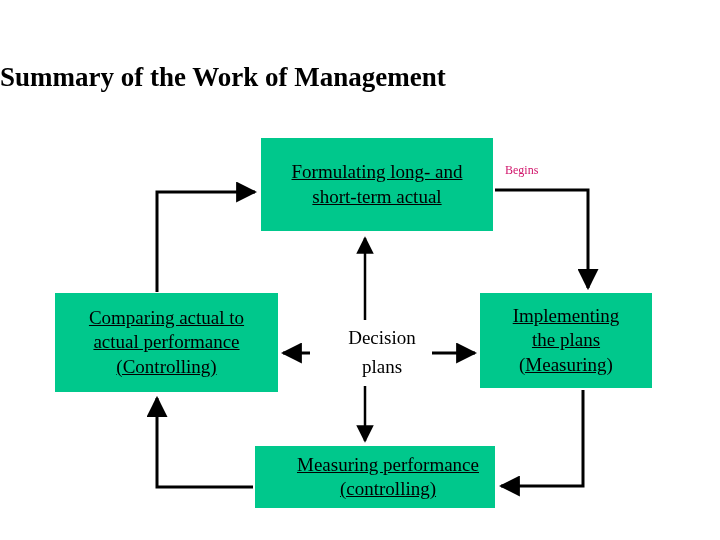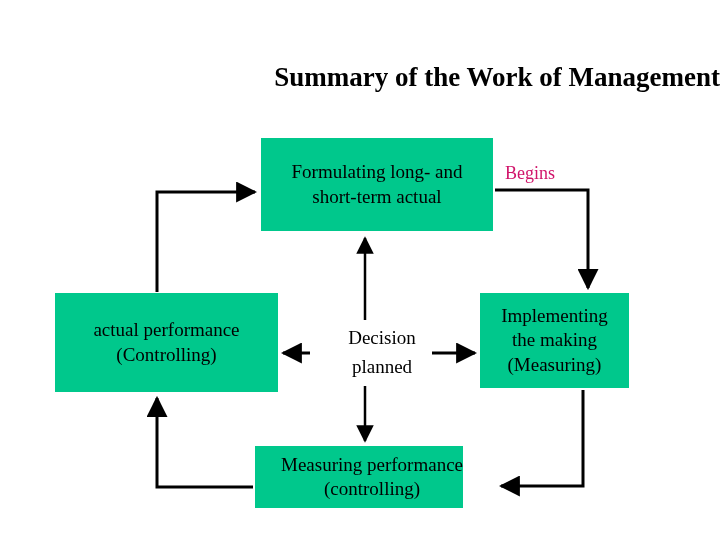--- a/index.html
+++ b/index.html
@@ -13,65 +13,66 @@
     height: 540px;
     background: #ffffff;
     overflow: hidden;
     font-family: "Liberation Serif", "DejaVu Serif", serif;
   }
   #title {
     position: absolute;
     left: 0;
     top: 62px;
     width: 720px;
-    text-align: right;
+    text-align: left;
     font-family: "Liberation Serif", "DejaVu Serif", serif;
     font-weight: bold;
     font-size: 27px;
     color: #000000;
     letter-spacing: 0px;
   }
   .box {
     position: absolute;
     background: #00C88C;
     color: #000000;
     display: flex;
     flex-direction: column;
     align-items: center;
     justify-content: center;
     text-align: center;
     font-family: "Liberation Serif", "DejaVu Serif", serif;
     font-size: 19px;
     line-height: 1.27;
     box-sizing: border-box;
+    text-decoration: underline;
   }
   .box .line { display: block; white-space: nowrap; }
 
   #box-planning   { left: 261px; top: 138px; width: 232px; height: 93px; }
   #box-controlling{ left: 55px;  top: 293px; width: 223px; height: 99px; }
-  #box-directing  { left: 480px; top: 293px; width: 149px; height: 95px; }
-  #box-measuring  { left: 255px; top: 446px; width: 208px; height: 62px; padding-left: 26px; }
+  #box-directing  { left: 480px; top: 293px; width: 172px; height: 95px; }
+  #box-measuring  { left: 255px; top: 446px; width: 240px; height: 62px; padding-left: 26px; }
 
   #decision {
     position: absolute;
     left: 322px;
     top: 323px;
     width: 120px;
     text-align: center;
     font-family: "Liberation Serif", "DejaVu Serif", serif;
     font-size: 19px;
     line-height: 1.55;
     color: #000000;
   }
   #begins {
     position: absolute;
     left: 505px;
     top: 163px;
     font-family: "Liberation Serif", "DejaVu Serif", serif;
-    font-size: 18px;
+    font-size: 12px;
     color: #D1146A;
     white-space: nowrap;
   }
   #arrows {
     position: absolute;
     left: 0; top: 0;
     width: 720px; height: 540px;
     pointer-events: none;
   }
 </style>
@@ -105,35 +106,36 @@
 
     <path d="M 432 353 L 475 353" fill="none" stroke="#000000" stroke-width="3" marker-end="url(#ah)"></path>
   </svg>
 
   <div class="box" id="box-planning">
     <span class="line">Formulating long- and</span>
     <span class="line">short-term actual</span>
   </div>
 
   <div class="box" id="box-controlling">
+    <span class="line">Comparing actual to</span>
     <span class="line">actual performance</span>
     <span class="line">(Controlling)</span>
   </div>
 
   <div class="box" id="box-directing">
     <span class="line">Implementing</span>
-    <span class="line">the making</span>
+    <span class="line">the plans</span>
     <span class="line">(Measuring)</span>
   </div>
 
   <div class="box" id="box-measuring">
     <span class="line">Measuring performance</span>
     <span class="line">(controlling)</span>
   </div>
 
   <div id="decision">
     <span class="line">Decision</span><br>
-    <span class="line">planned</span>
+    <span class="line">plans</span>
   </div>
 
   <div id="begins">Begins</div>
 
 </div>
 
 </body></html>

